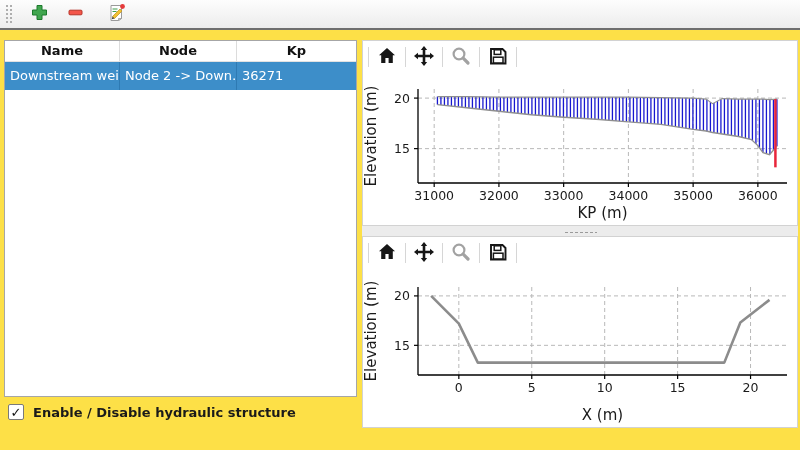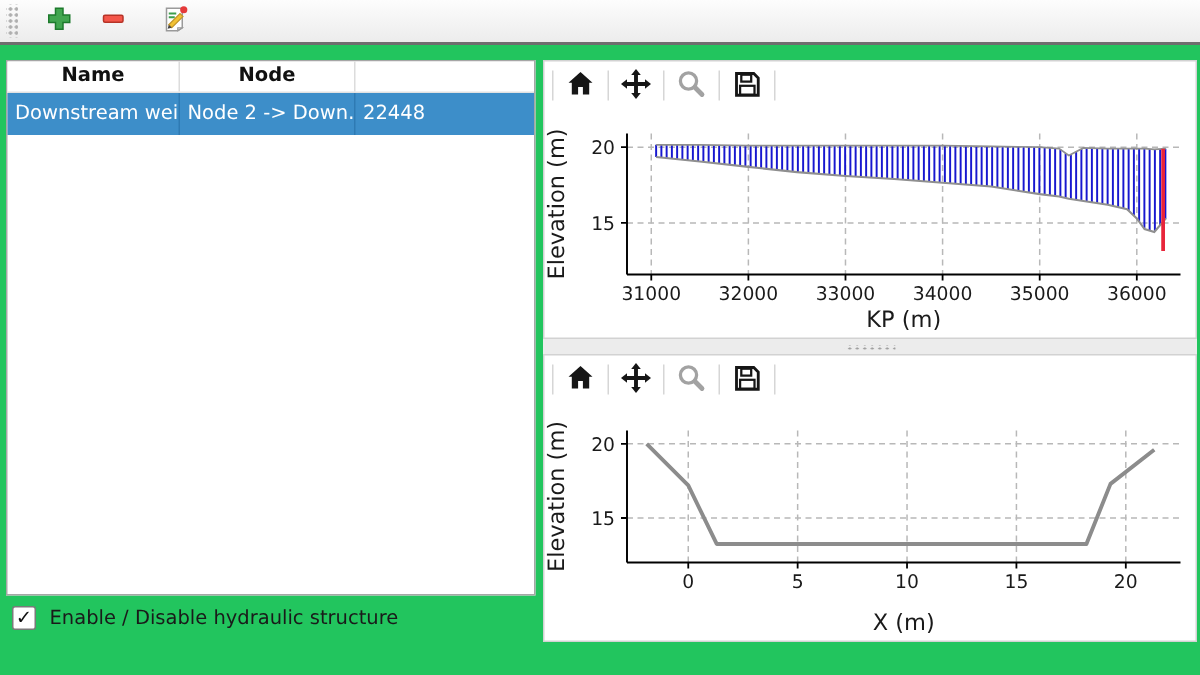--- a/index.html
+++ b/index.html
@@ -1,17 +1,17 @@
 <!DOCTYPE html>
 <html><head>
 <meta charset="utf-8">
 <style>
   html,body{margin:0;padding:0;width:800px;height:450px;overflow:hidden;
     font-family:"DejaVu Sans","Liberation Sans",sans-serif;background:#efefef;}
-  .window{position:relative;width:800px;height:450px;background:#22c55e;}
+  .window{position:relative;width:800px;height:450px;background:#fde047;}
 
   
   .app-toolbar{position:absolute;left:0;top:0;width:800px;height:30px;
     background:linear-gradient(#fdfdfd,#ececec);border-bottom:2px solid #6e6e6e;
     display:flex;align-items:center;gap:10px;padding-left:4px;box-sizing:border-box;}
   .drag-handle{width:8px;height:22px;margin-right:4px;
     background-image:radial-gradient(#aeaeae 1px,transparent 1.3px);
     background-size:4px 4px;background-position:1px 1px;}
   .tb-btn{width:26px;height:24px;display:flex;align-items:center;justify-content:center;
     background:transparent;border:none;padding:0;cursor:pointer;}
@@ -27,21 +27,21 @@
   .tbl-row.selected{background:#3d8ec9;color:#fff;}
   .td{font-size:13px;line-height:28px;padding-left:5px;box-sizing:border-box;
     border-right:1px solid #2e7ab3;white-space:nowrap;overflow:hidden;}
   .td.c3{border-right:none;}
 
   
   .checkbox-row{position:absolute;left:8px;top:404px;display:flex;align-items:center;gap:9px;}
   .checkbox{width:14px;height:14px;background:#fff;border:1px solid #7a7a7a;border-radius:2px;
     display:flex;align-items:center;justify-content:center;font-size:13px;color:#111;
     font-weight:bold;line-height:13px;cursor:pointer;}
-  .checkbox-label{font-size:13px;color:#1a1a1a;}
+  .checkbox-label{font-size:13px;color:#1a1a1a;font-weight:bold;}
 
   
   .plot-panel{position:absolute;left:362px;width:436px;background:#fff;
     border:1px solid #d2d2d2;box-sizing:border-box;}
   .plot-panel.top{top:40px;height:186px;}
   .plot-panel.bottom{top:236px;height:192px;}
   .mpl-toolbar{height:32px;display:flex;align-items:center;padding-left:2px;}
   .mpl-btn{width:30px;height:28px;display:flex;align-items:center;justify-content:center;
     background:transparent;border:none;padding:0;cursor:pointer;}
   .mpl-sep{width:1px;height:20px;background:#d6d6d6;margin:0 3px;}
@@ -86,25 +86,26 @@
           <circle cx="15.5" cy="3.5" r="2.4" fill="#e53a3a"></circle>
         </svg>
       </span>
     </button>
   </div>
 
   <div class="left-panel">
     <div class="tbl-header">
       <div class="th c1">Name</div>
       <div class="th c2">Node</div>
+      <div class="th c3">Kp</div>
     </div>
     <div class="tbl-row selected">
       <div class="td c1">Downstream weir</div>
       <div class="td c2">Node 2 -&gt; Down…</div>
-      <div class="td c3">22448</div>
+      <div class="td c3">36271</div>
     </div>
   </div>
 
   <div class="checkbox-row">
     <div class="checkbox">✓</div>
     <div class="checkbox-label">Enable / Disable hydraulic structure</div>
   </div>
 
   <div class="plot-panel top">
     <div class="mpl-toolbar">

